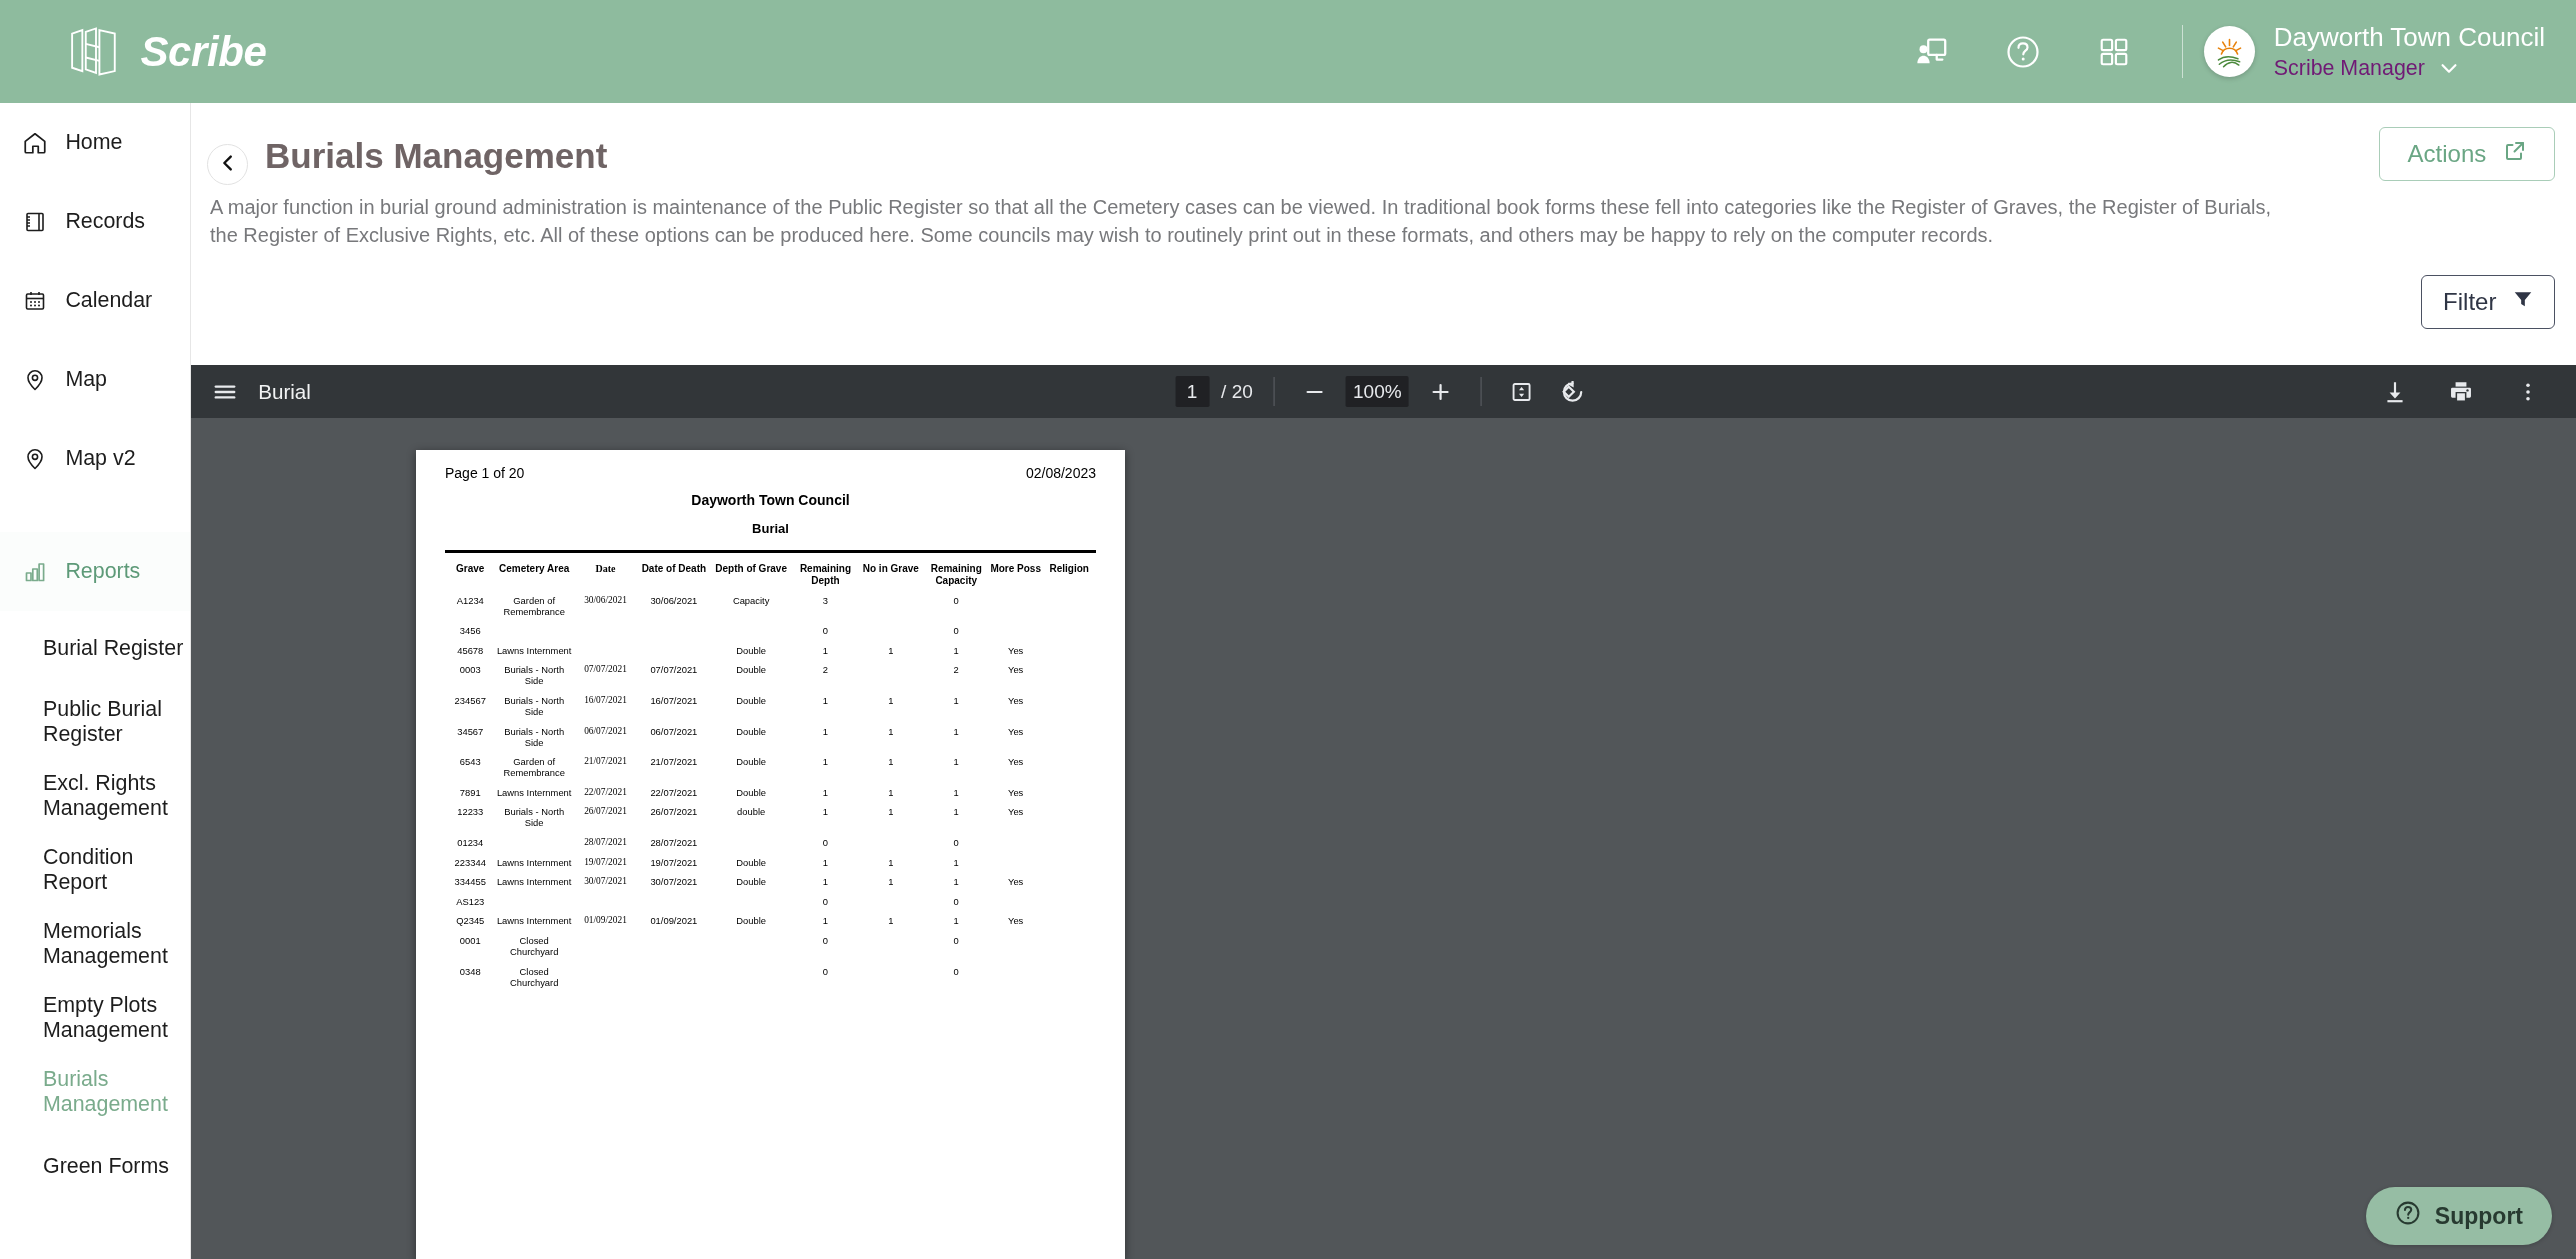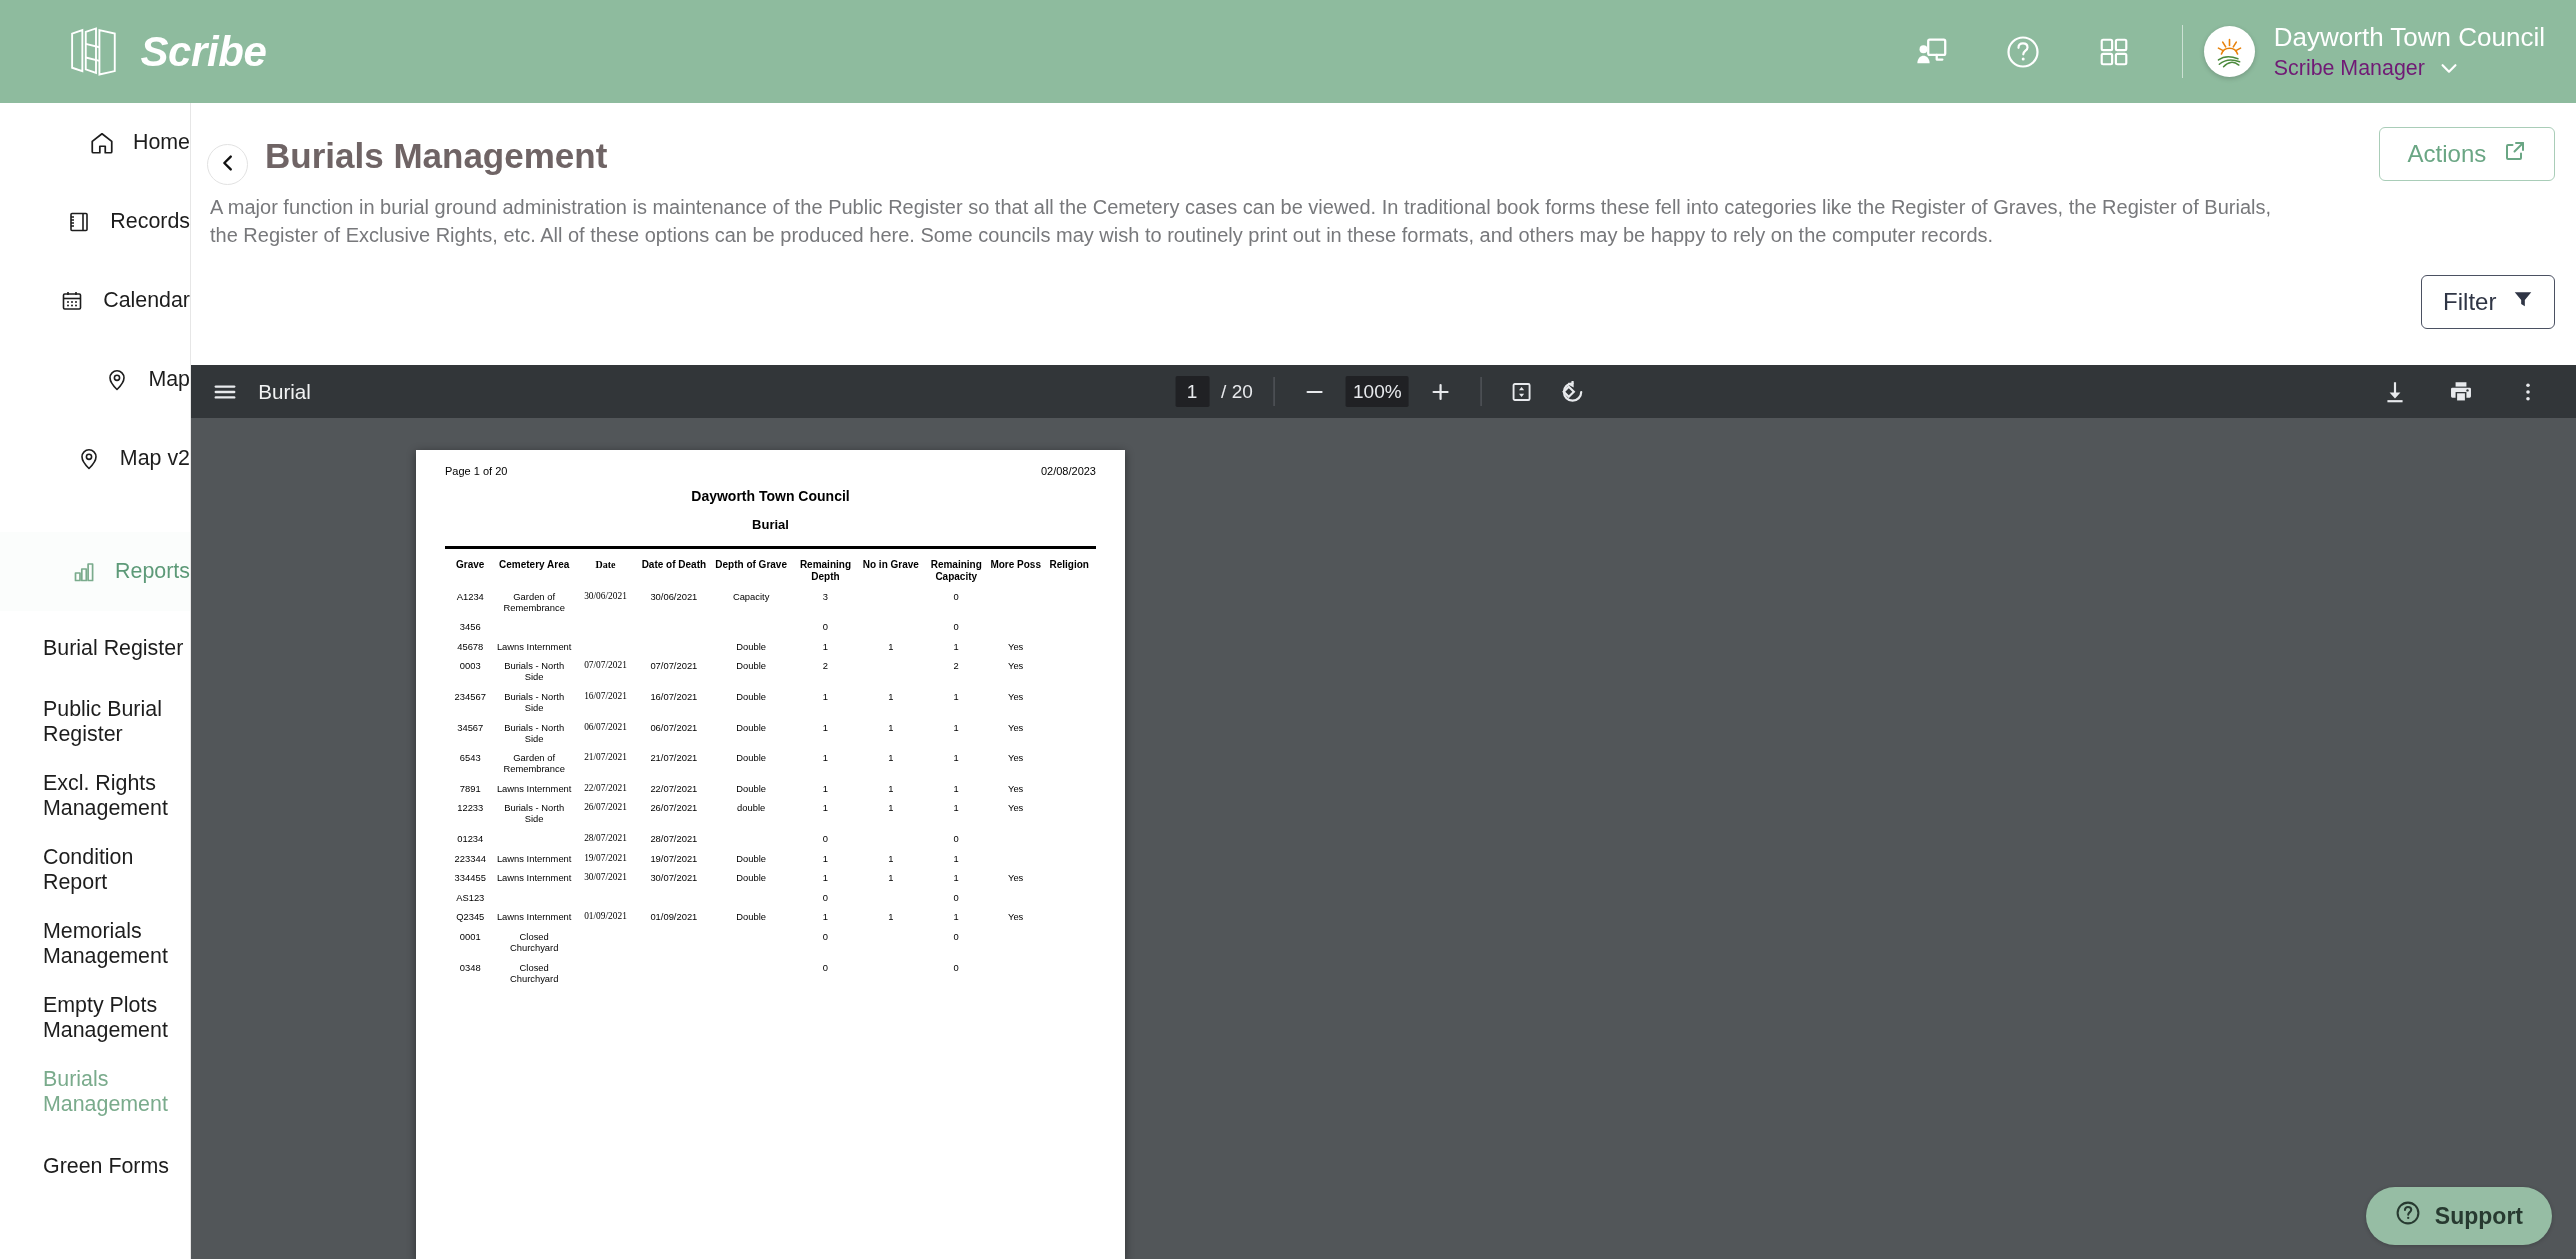--- a/index.html
+++ b/index.html
@@ -48,21 +48,21 @@
   .user-role { color: #701a75; font-size: 21.4px; line-height: 28px; }
   .caret { margin-left: 13.7px; color: #fff; display: flex; }
 
   
   .sidebar {
     position: absolute; left: 0; top: 103px; width: 191px; height: 1157px;
     background: #ffffff; border-right: 0.9px solid #e6e6e6;
   }
   .nav-item {
     display: flex; align-items: center; height: 79px;
-    padding-left: 19px; color: #1d1d1d; font-size: 21.4px; justify-content: flex-end;
+    padding-left: 19px; color: #1d1d1d; font-size: 21.4px;
   }
   .nav-icon {
     width: 31px; height: 31px; margin-right: 15.4px;
     display: flex; align-items: center; justify-content: center;
   }
   .nav-item.active { color: #5d9a78; background: #fbfdfc; }
   .nav-item.active .nav-icon { color: #7aab8c; }
   .nav-gap { height: 34px; }
   .subnav-item {
     display: flex; align-items: center; height: 74px;
@@ -150,21 +150,21 @@
   
   .pdf-page {
     position: absolute; left: 225px; top: 85px;
     width: 709px; height: 810px; background: #ffffff;
     box-shadow: 0 1.7px 8.6px rgba(0,0,0,0.45);
     overflow: hidden;
   }
   .pdf-inner { position: relative; width: 709px; padding: 0 29px; }
   .pdf-meta {
     display: flex; justify-content: space-between;
-    font-size: 11px; color: #000; padding-top: 15.4px;
+    font-size: 14px; color: #000; padding-top: 15.4px;
     font-family: "Liberation Sans", sans-serif;
   }
   .pdf-h1 {
     text-align: center; font-size: 14px; font-weight: bold;
     color: #000; margin-top: 10.3px;
   }
   .pdf-h2 {
     text-align: center; font-size: 13px; font-weight: bold;
     color: #000; margin-top: 13.7px;
   }

